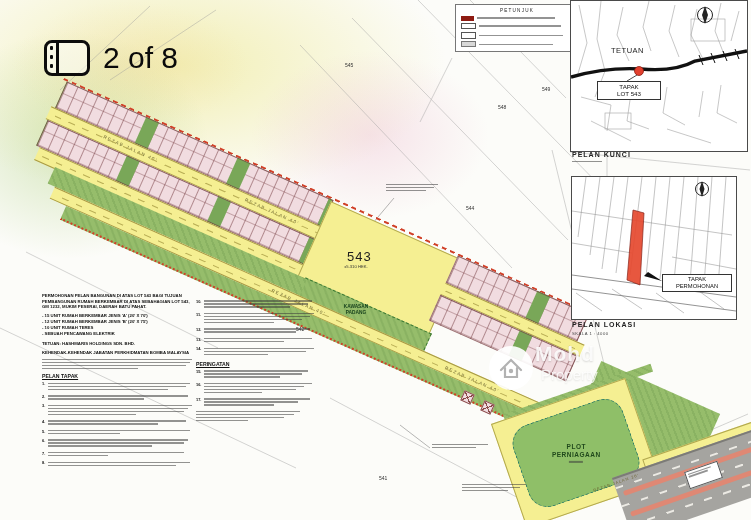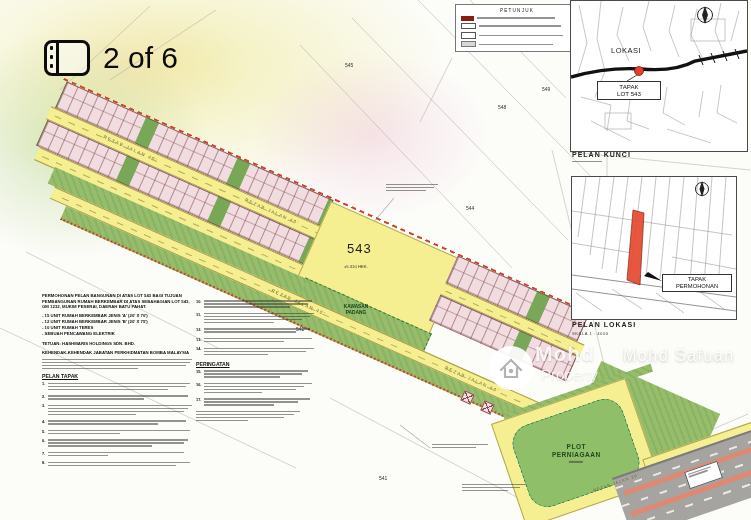--- a/index.html
+++ b/index.html
@@ -60,21 +60,21 @@
   .grey-road .median{position:absolute;left:6px;right:10px;height:5px;background:#df8874;border-radius:2px;}
   .roadbox{position:absolute;left:70px;top:16px;width:30px;height:13px;background:#fff;
            border:.5px solid #555;padding:1.5px;}
   .conn{left:642px;top:440px;width:115px;height:16px;transform:rotate(-19deg);
         background:#f5ef92;border:1px solid #b3a94f;}
   .pcw{width:9px;height:9px;background:#f1dce0;border:1px solid #8a4a4a;transform:rotate(24deg);
        background-image:linear-gradient(45deg,rgba(0,0,0,0) 46%,#8a4a4a 46% 54%,rgba(0,0,0,0) 54%),
                         linear-gradient(-45deg,rgba(0,0,0,0) 46%,#8a4a4a 46% 54%,rgba(0,0,0,0) 54%);}
 
   
-  .lot-big{left:347px;top:241px;font-size:13px;color:#1d1d1d;letter-spacing:1px;}
+  .lot-big{left:347px;top:249px;font-size:13px;color:#1d1d1d;letter-spacing:1px;}
   .lot-area{left:344px;top:264px;font-size:4.2px;color:#333;}
   .kawasan{left:334px;top:304px;width:44px;text-align:center;font-size:4.8px;font-weight:bold;
            color:#153f1b;line-height:1.2;}
   .neigh{font-size:5px;color:#333;}
   .n545{left:345px;top:62px;} .n549{left:542px;top:86px;} .n548{left:498px;top:104px;}
   .n544{left:466px;top:205px;} .n542{left:296px;top:326px;} .n541{left:379px;top:475px;}
   .rj20{left:592px;top:480px;font-size:4px;color:#6b6430;letter-spacing:1px;transform:rotate(-19deg);}
 
   
   .bar{height:1.3px;background:#3a3a3a;opacity:.55;margin-bottom:1.7px;}
@@ -293,21 +293,21 @@
         <line x1="152" y1="50" x2="156" y2="60"></line>
           <line x1="164" y1="48" x2="168" y2="58"></line>
       </g>
       <line x1="56" y1="80" x2="66" y2="74" stroke="#222" stroke-width="0.8"></line>
       <circle cx="68" cy="70" r="4.5" fill="#e2402e" stroke="#8c1d10" stroke-width="0.8"></circle>
       <g>
         <circle cx="134" cy="14" r="7.5" fill="none" stroke="#222" stroke-width="1"></circle>
         <path d="M134,5 L137,14 L134,23 L131,14 Z" fill="#222"></path>
       </g>
     </svg>
-    <span class="townA">LOKASI</span>
+    <span class="townA">TETUAN</span>
     <div class="tagbox tagA">
       <div>TAPAK</div>
       <div>LOT 543</div>
     </div>
   </div>
   <span class="abs inset-cap capA">PELAN KUNCI</span>
   <div class="abs capbarA">
       <div class="bar" style="width: 30px;"></div>
     </div>
 
@@ -494,25 +494,24 @@
     <svg width="30" height="30" viewBox="0 0 30 30">
       <g fill="none" stroke="#b2b2b2" stroke-width="2.2" stroke-linecap="round">
         <path d="M5,17 L15,7 L25,17"></path>
         <path d="M9,15 V24 H21 V15"></path>
         <circle cx="15" cy="18" r="2.2" fill="#b2b2b2" stroke="none"></circle>
       </g>
     </svg>
   </div>
   <span class="abs wm-ziba">Mohd</span>
   <span class="abs wm-prop">Property</span>
-  <span class="abs wm-agent">Mohd Safuan</span>
 
   <div class="abs counter">
     <div class="cicon">
       <div class="strip"></div>
       <div class="d d1"></div>
         <div class="d d2"></div>
         <div class="d d3"></div>
     </div>
-    <span class="ctext">2 of 6</span>
+    <span class="ctext">2 of 8</span>
   </div>
 
 </div>
 
 </body></html>

